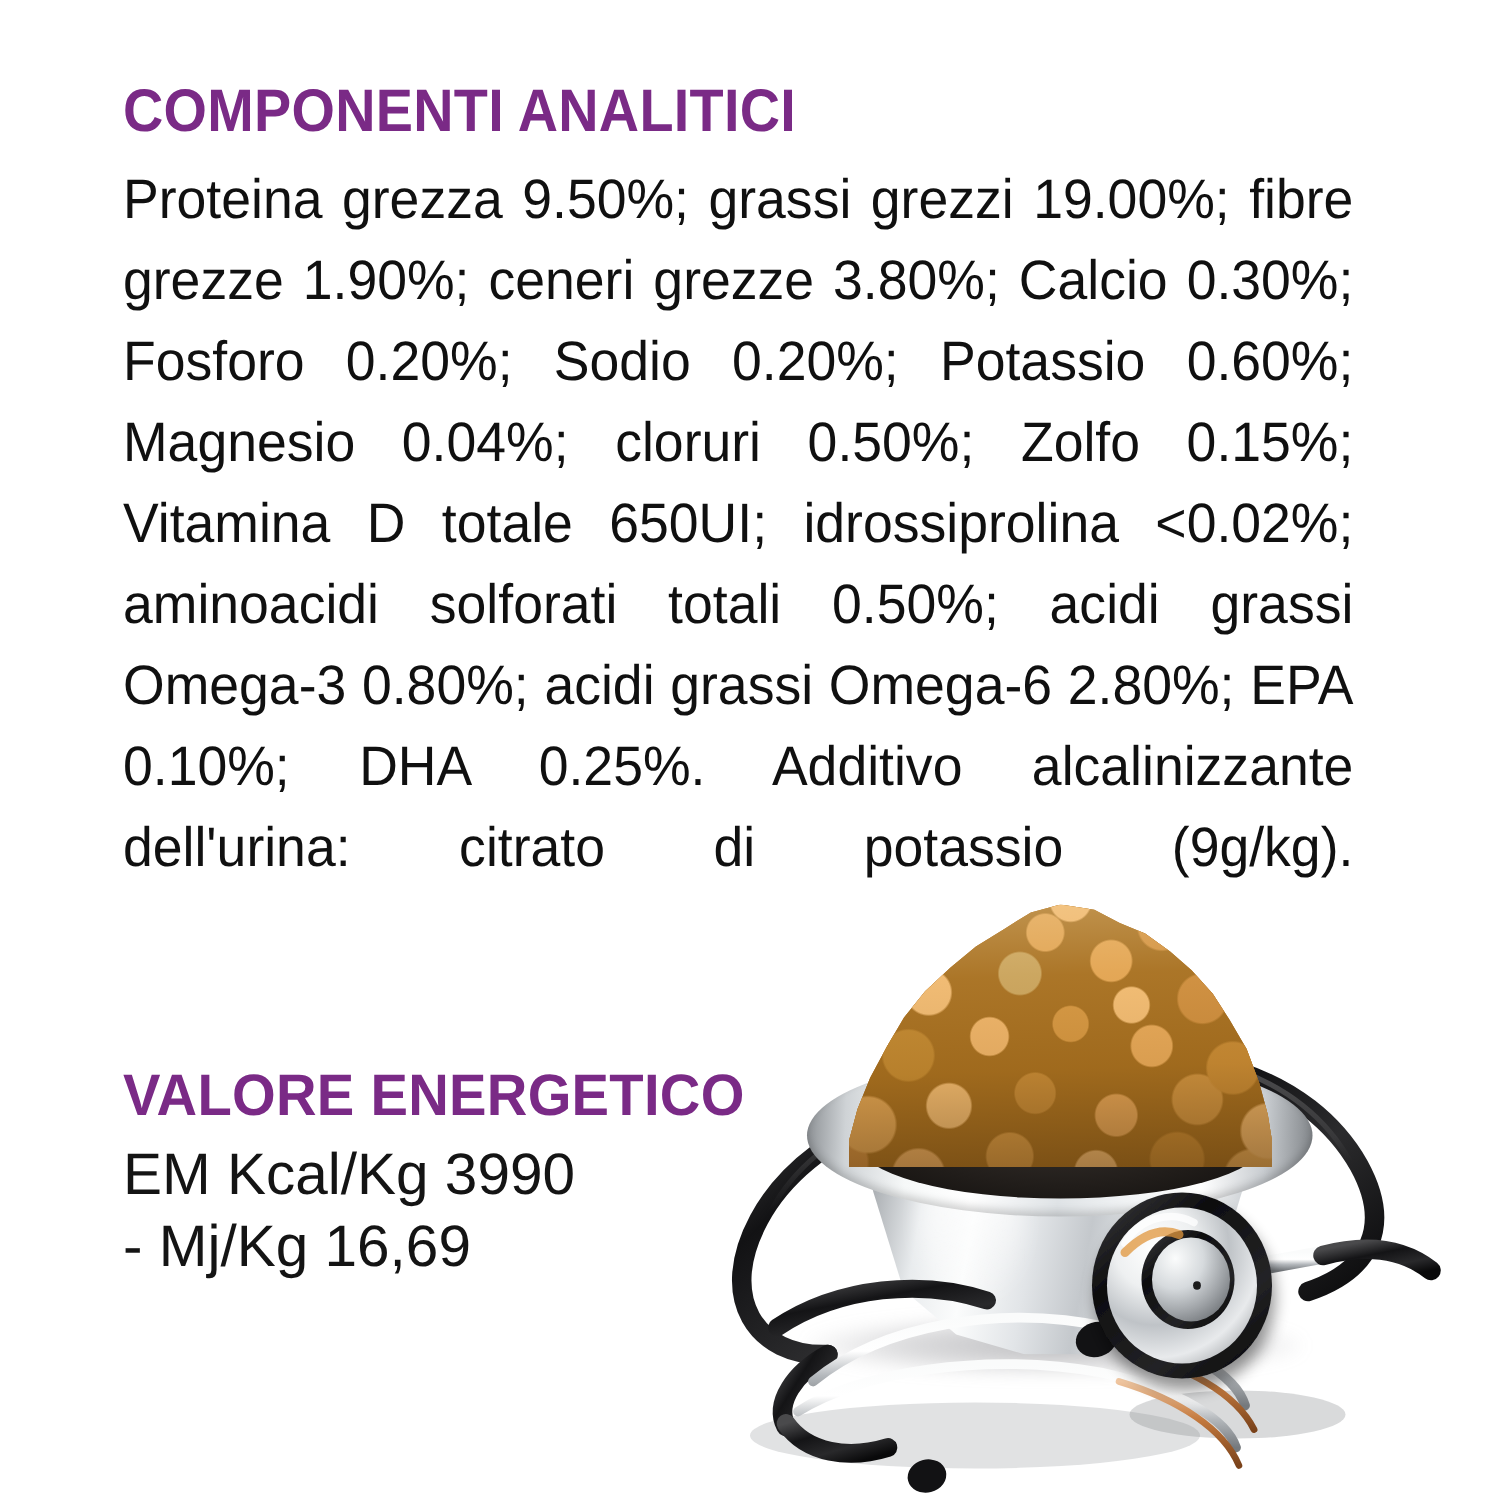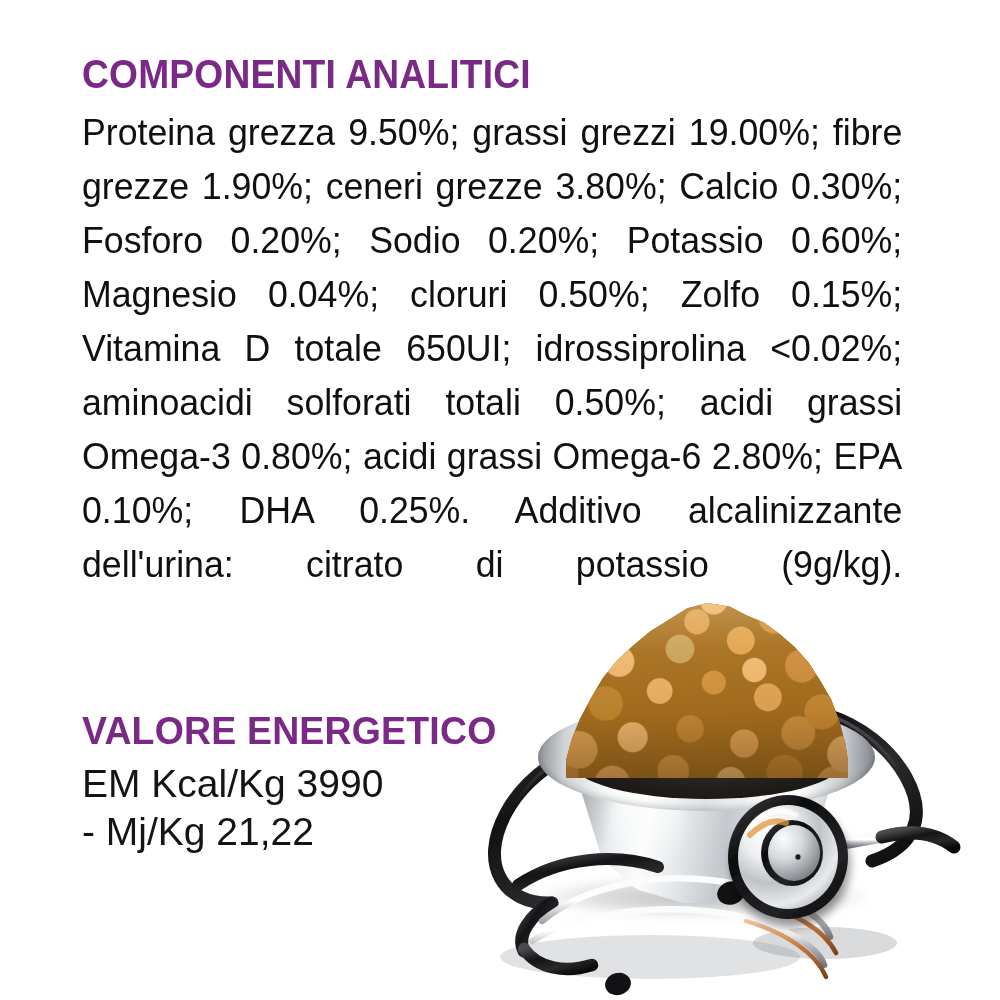--- a/index.html
+++ b/index.html
@@ -386,17 +386,17 @@
     <div class="section-heading" id="heading-componenti">COMPONENTI ANALITICI</div>
 
     <div class="analytics-body">Proteina grezza 9.50%; grassi grezzi 19.00%; fibre grezze 1.90%; ceneri grezze 3.80%; Calcio 0.30%; Fosforo 0.20%; Sodio 0.20%; Potassio 0.60%; Magnesio 0.04%; cloruri 0.50%; Zolfo 0.15%; Vitamina D totale 650UI; idrossiprolina &lt;0.02%; aminoacidi solforati totali 0.50%; acidi grassi Omega-3 0.80%; acidi grassi Omega-6 2.80%; EPA 0.10%; DHA 0.25%. Additivo alcalinizzante dell'urina: citrato di potassio (9g/kg).</div>
   </div>
 
   <div class="energy-block">
     <div class="section-heading" id="heading-valore">VALORE ENERGETICO</div>
 
     <div class="energy-line">EM Kcal/Kg 3990</div>
 
-    <div class="energy-line">- Mj/Kg 21,22</div>
+    <div class="energy-line">- Mj/Kg 16,69</div>
   </div>
 
   <span class="sr-only">Ciotola in acciaio inox piena di crocchette con stetoscopio</span>
 </div>
 
 </body></html>

